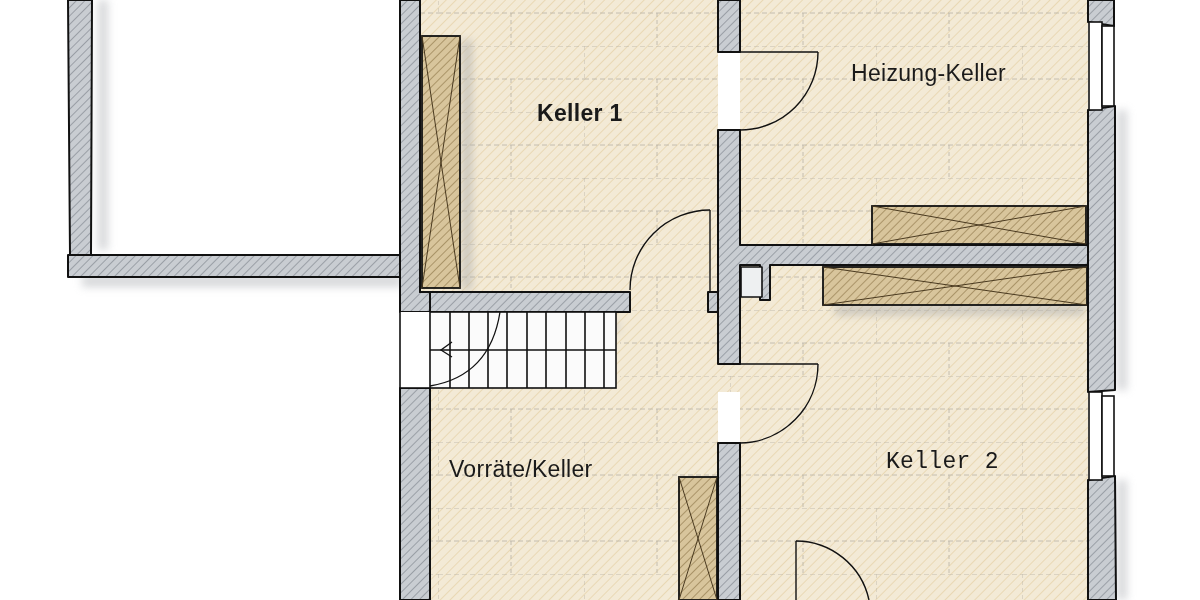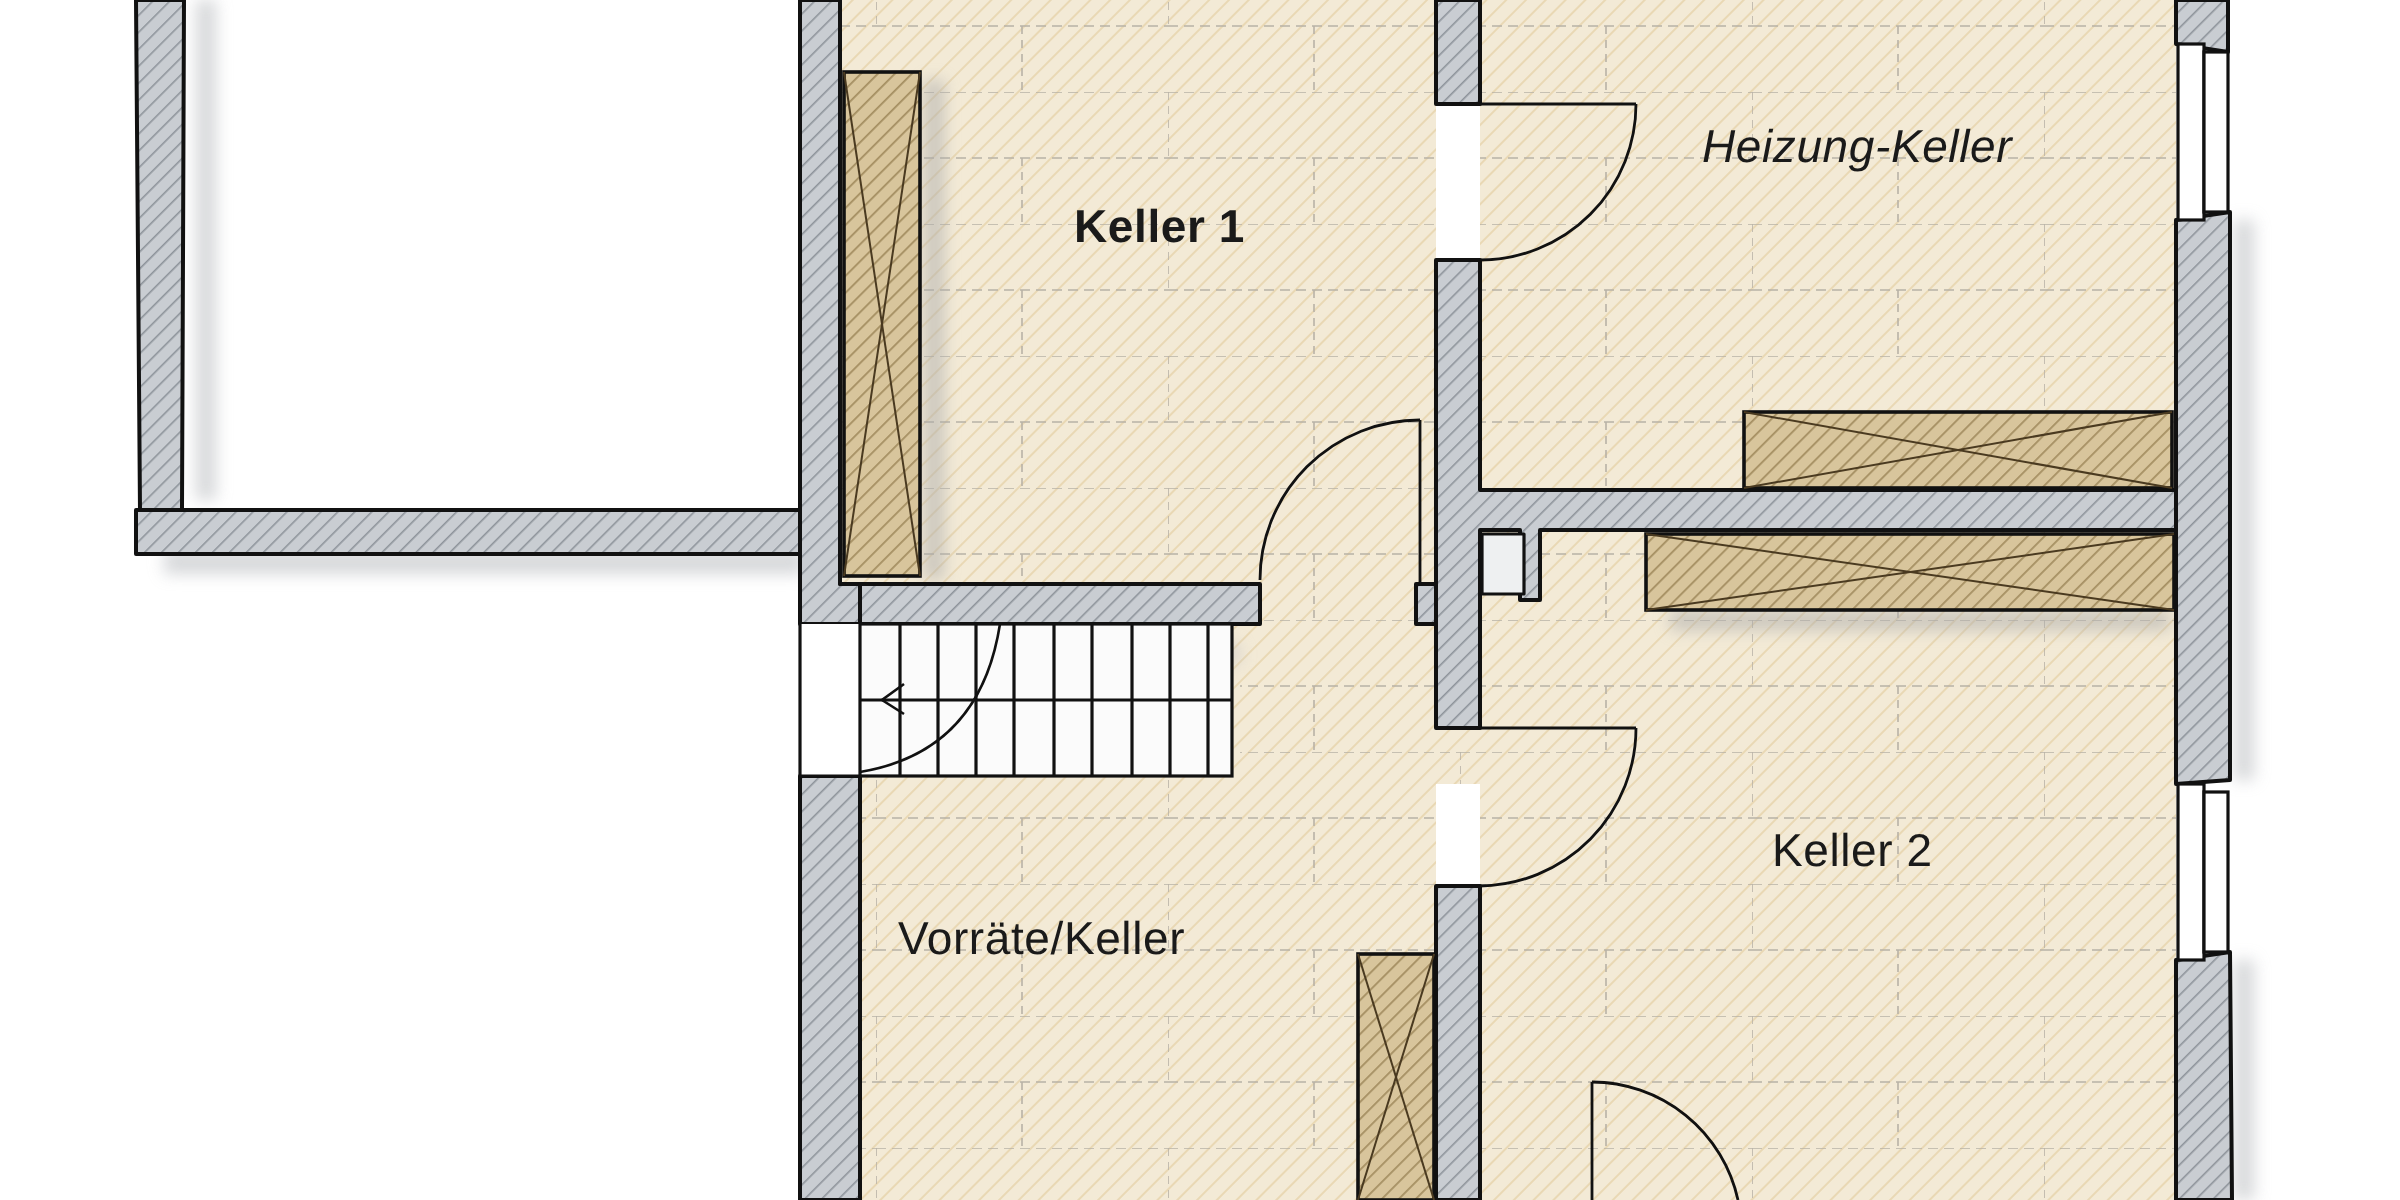--- a/index.html
+++ b/index.html
@@ -158,15 +158,15 @@
     </g>
     <g>
       <rect x="679" y="477" width="38" height="123" fill="url(#cabHatch)"></rect>
       <line x1="679" y1="477" x2="717" y2="600" stroke="#4a3a20" stroke-width="1"></line>
       <line x1="717" y1="477" x2="679" y2="600" stroke="#4a3a20" stroke-width="1"></line>
     </g>
   </g>
 </svg>
 
 <div class="room-label" style="left:537px; top:100px;font-weight:bold;">Keller 1</div>
-<div class="room-label" style="left:851px; top:60px;font-style:italic;">Heizung-Keller</div>
+<div class="room-label" style="left:851px; top:60px;">Heizung-Keller</div>
 <div class="room-label" style="left:449px; top:456px;">Vorräte/Keller</div>
-<div class="room-label" style="left:886px; top:412px;">Keller 2</div>
+<div class="room-label" style="left:886px; top:449px;font-family:Liberation Mono, monospace;">Keller 2</div>
 
 </body></html>

